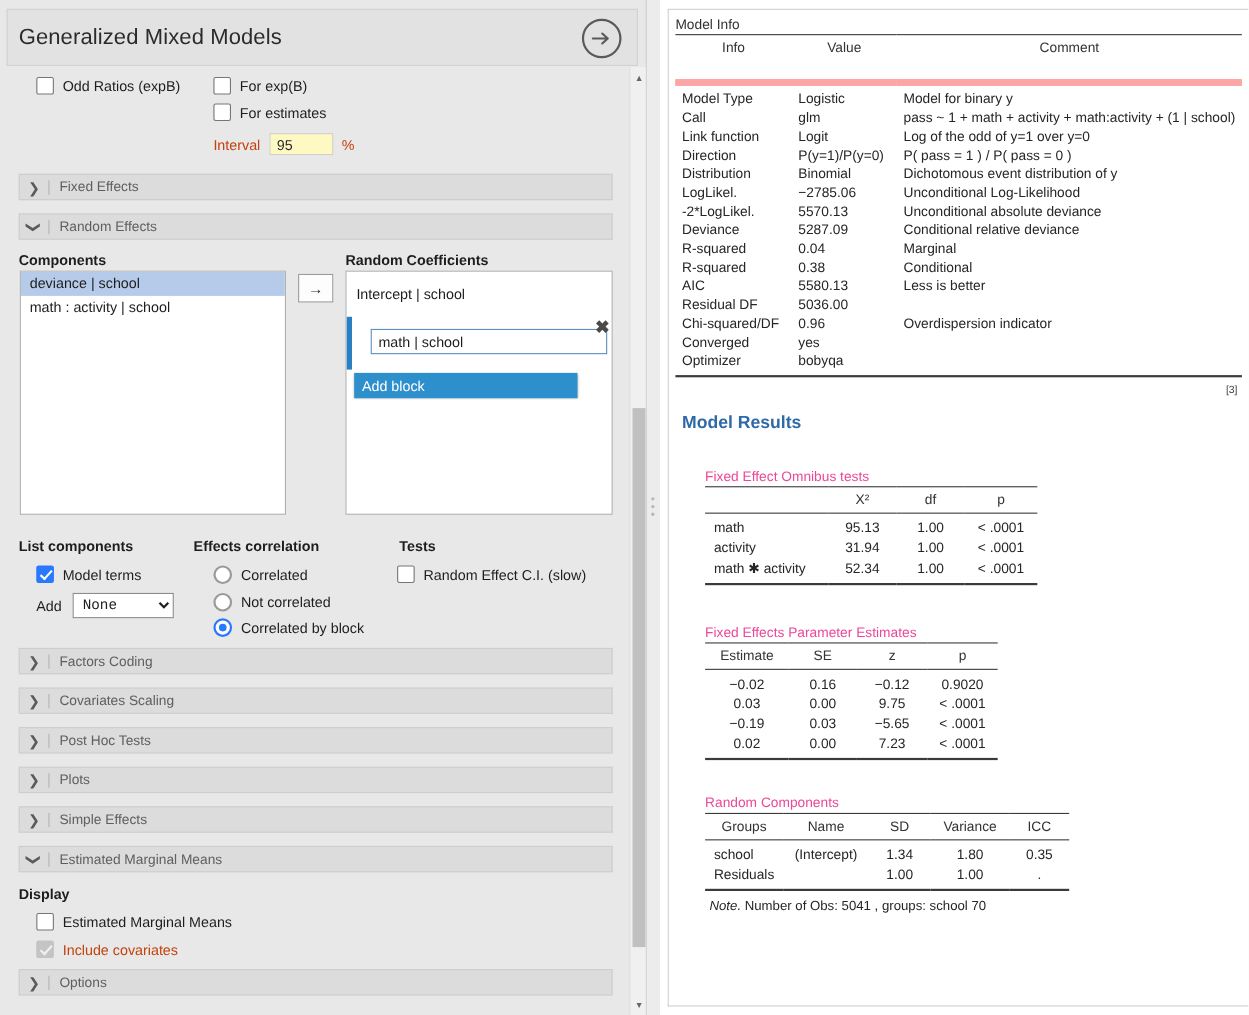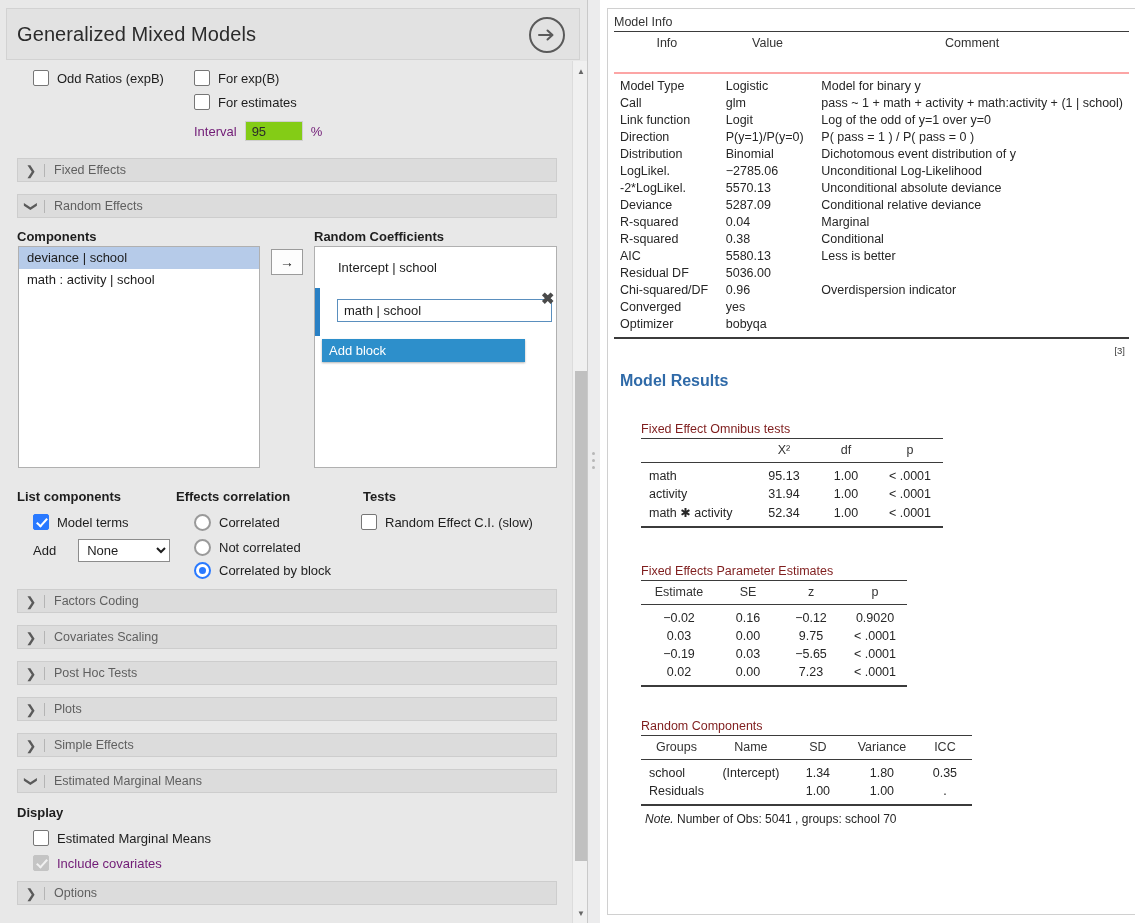--- a/index.html
+++ b/index.html
@@ -69,25 +69,25 @@
     background: #fff; display: inline-block; position: relative;
     flex: 0 0 auto; cursor: pointer;
   }
   .rb.on { border-color: #2979ff; }
   .rb.on::after {
     content: ""; position: absolute; left: 3px; top: 3px;
     width: 7px; height: 7px; border-radius: 50%; background: #2979ff;
   }
   .row { display: flex; align-items: center; }
   .lbl { font-size: 13px; color: #1d1d1d; margin-left: 8px; }
-  .lbl.muted { color: #701a75; }
+  .lbl.muted { color: #c2410c; }
 
   
   .txtbox {
-    border: 1px solid #cfcfcf; background: #84cc16; color: #2b2b2b;
+    border: 1px solid #cfcfcf; background: #fef9c3; color: #2b2b2b;
     font-size: 13px; padding: 2px 6px; width: 58px; height: 20px;
     font-family: "Liberation Sans", sans-serif;
   }
 
   
   .section-head {
     position: absolute; left: 17px; width: 540px; height: 24px;
     background: #dcdcdc; border: 1px solid #cdcdcd;
     display: flex; align-items: center; cursor: pointer;
   }
@@ -114,21 +114,21 @@
   .move-btn {
     position: absolute; width: 32px; height: 26px;
     background: #fdfdfd; border: 1px solid #9b9b9b;
     display: flex; align-items: center; justify-content: center;
     cursor: pointer; font-size: 14px; color: #222;
   }
 
   
   .rc-block-1 {
     position: absolute; left: 1px; top: 1px; width: 238px; height: 39px;
-    display: flex; align-items: center; padding-left: 22px;
+    display: flex; align-items: center; padding-left: 8px;
     font-size: 13px; color: #1d1d1d; background: #fff;
   }
   .rc-blockbar {
     position: absolute; left: 0px; top: 41px; width: 5px; height: 48px;
     background: #2980c4;
   }
   .rc-input {
     position: absolute; left: 22px; top: 52px; width: 215px; height: 23px;
     border: 1px solid #5a8fbe; background: #fff; font-size: 13px;
     color: #1d1d1d; padding: 2px 6px; outline: none;
@@ -185,40 +185,40 @@
     position: absolute; left: 600px; top: 4px; width: 535px; height: 923px;
     background: #fff;
   }
   #right-inner {
     position: absolute; left: 7px; top: 4px; width: 528px; height: 907px;
     background: #ffffff; border: 1px solid #d0d0d0; border-right: none;
     overflow: hidden;
   }
 
   .tbl-caption {
-    font-size: 12.5px; color: #7f1d1d; margin-bottom: 2px;
+    font-size: 12.5px; color: #ec4899; margin-bottom: 2px;
   }
   table.rtbl { border-collapse: collapse; font-size: 12.5px; color: #262626; }
   table.rtbl th {
     font-weight: normal; text-align: center; padding: 4px 8px 5px 8px;
     border-top: 1px solid #3b3b3b; border-bottom: 1px solid #3b3b3b;
     color: #333;
   }
   table.rtbl td { padding: 2px 8px; }
   table.rtbl tr.first td { padding-top: 6px; }
   table.rtbl tr.last td { padding-bottom: 6px; border-bottom: 2px solid #3b3b3b; }
   .c-left { text-align: left; }
   .c-center { text-align: center; }
 
   #modelinfo-title { font-size: 12.5px; color: #333; padding: 6px 0 2px 6px; }
   .mi-wrap { padding: 0 6px; }
   table.mitbl { border-collapse: collapse; font-size: 12.5px; color: #262626; width: 100%; }
   table.mitbl th {
     font-weight: normal; padding: 4px 6px 22px 6px;
-    border-top: 1px solid #3b3b3b; border-bottom: 2px solid #fca5a5; color: #333;
+    border-top: 1px solid #3b3b3b; border-bottom: 6px solid #fca5a5; color: #333;
   }
   table.mitbl td { padding: 1.5px 6px; white-space: nowrap; }
   table.mitbl tr.first td { padding-top: 5px; }
   table.mitbl tr.last td { padding-bottom: 6px; }
   .mi-bottomrule {
     border-top: 2px solid #3b3b3b; margin: 0 6px;
   }
   .ref-tag { text-align: right; font-size: 9.5px; color: #3b3b3b; padding: 6px 10px 0 0; }
   .results-h {
     color: #2f6aa8; font-size: 16px; font-weight: bold; padding: 16px 0 0 12px;
@@ -291,21 +291,21 @@
         <div class="addblock">Add block</div>
       </div>
 
       <div style="position:absolute;left:17px;top:428px;" class="group-title">List components</div>
       <div style="position:absolute;left:33px;top:453px;" class="row">
         <span class="cb checked"></span>
         <span class="lbl">Model terms</span>
       </div>
       <div style="position:absolute;left:33px;top:478px;" class="row">
         <span class="lbl" style="margin-left:0;">Add</span>
-        <select class="selbox" style="margin-left:22px;">
+        <select class="selbox" style="margin-left:10px;font-family:Liberation Mono, monospace;">
           <option>None</option>
         </select>
       </div>
 
       <div style="position:absolute;left:176px;top:428px;" class="group-title">Effects correlation</div>
       <div style="position:absolute;left:194px;top:453px;" class="row">
         <span class="rb"></span>
         <span class="lbl">Correlated</span>
       </div>
       <div style="position:absolute;left:194px;top:478px;" class="row">

